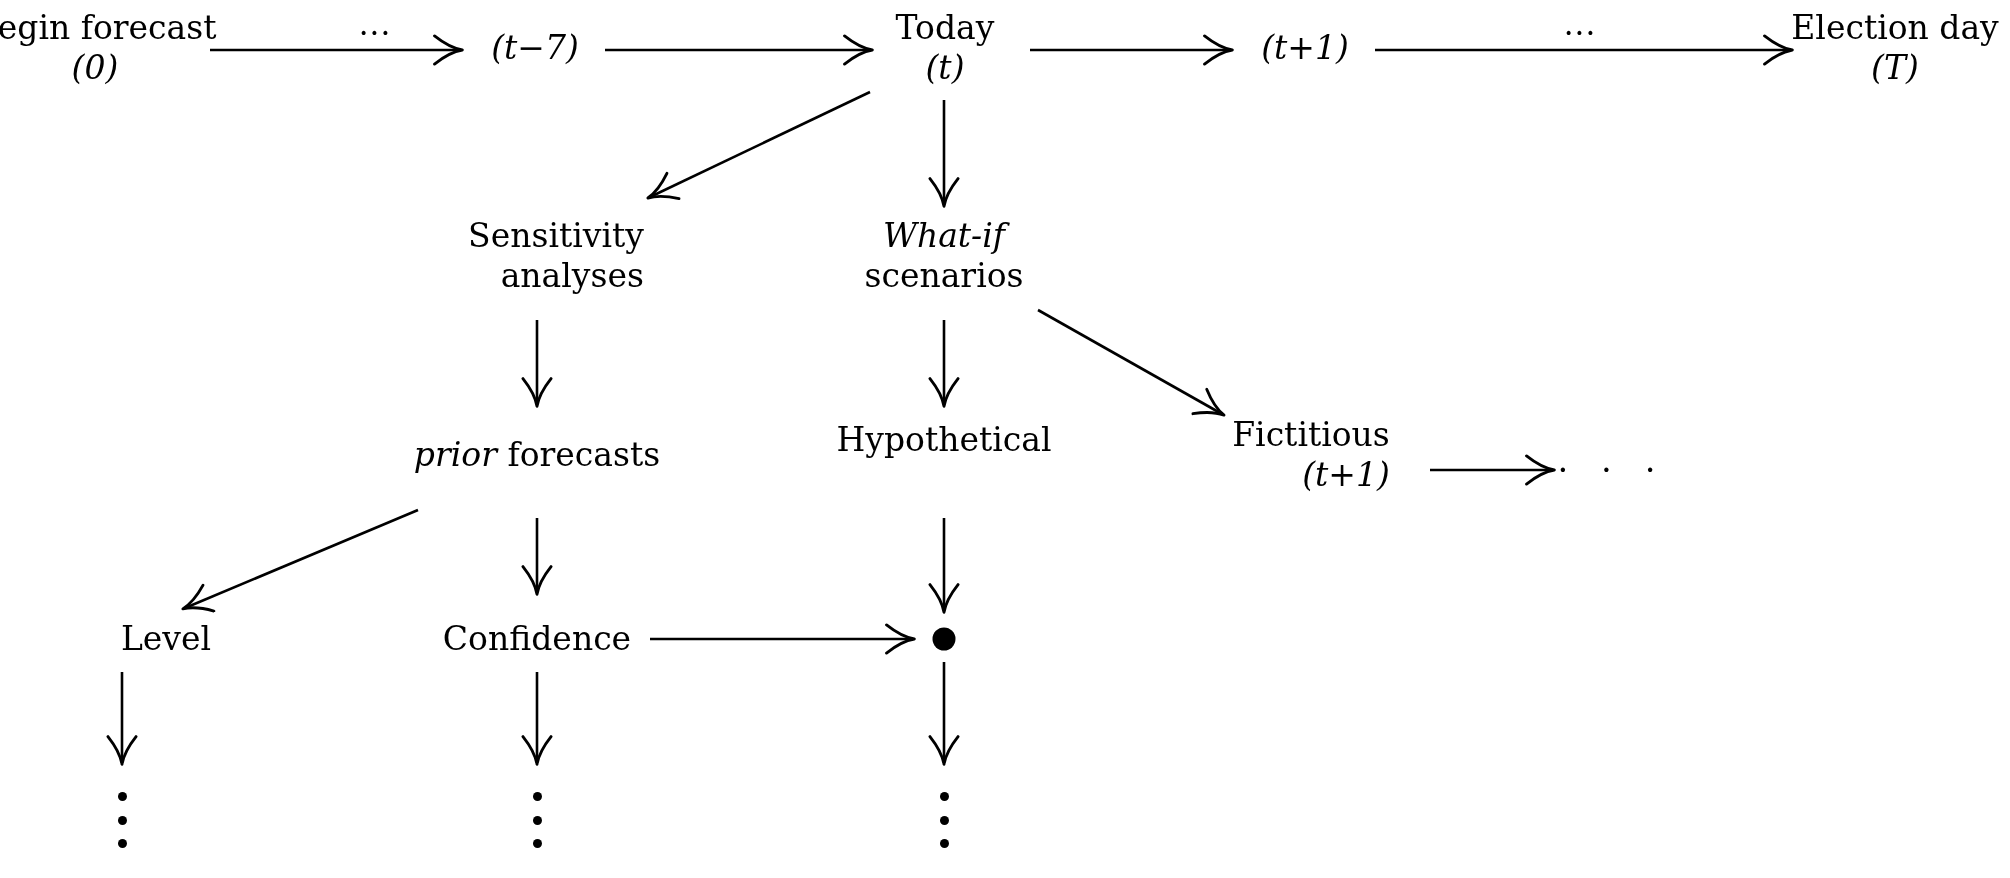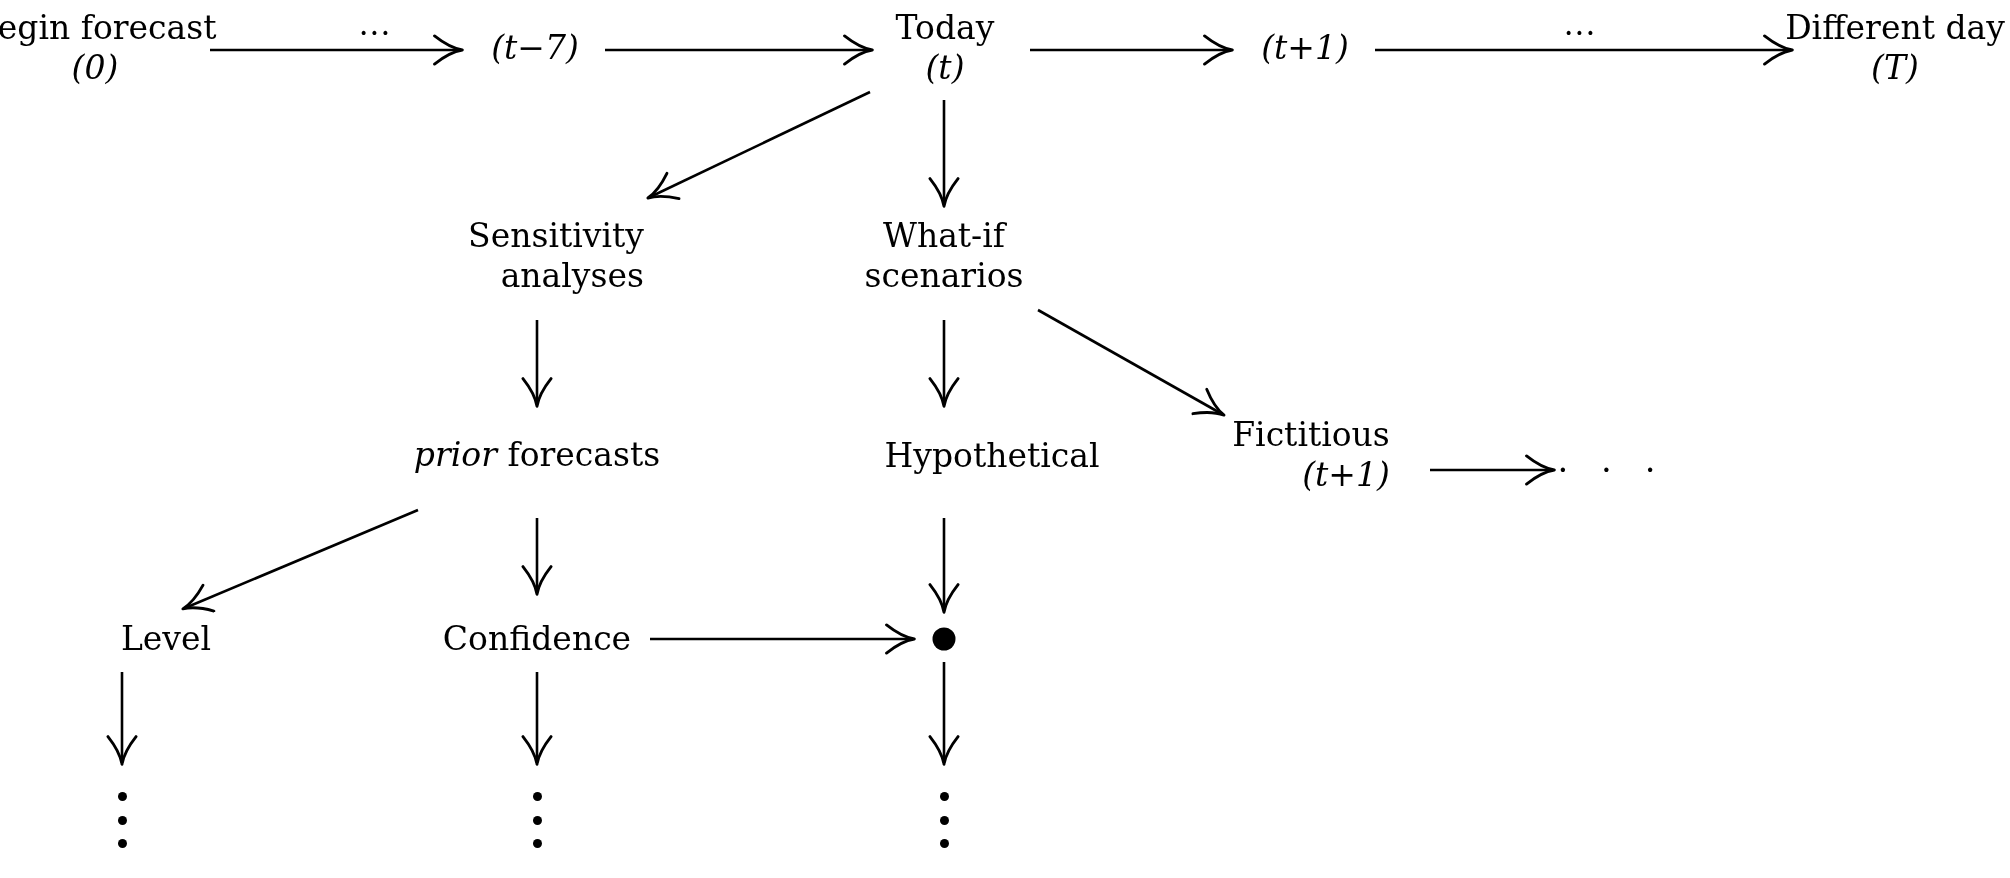--- a/index.html
+++ b/index.html
@@ -25,21 +25,21 @@
   .node {
     position: absolute;
     transform: translate(-50%, -50%);
     text-align: center;
     line-height: 1.20;
     font-size: 33px;
     white-space: nowrap;
     color: #000;
   }
   .node .ln { display: block; }
-  .it { }
+  .it { font-style: italic; }
   .math { font-style: italic; font-family: "DejaVu Serif", "Liberation Serif", serif; }
   .edge-label {
     position: absolute;
     transform: translate(-50%, -50%);
     font-size: 31px;
     letter-spacing: 1px;
     color: #000;
     white-space: nowrap;
   }
   .hdots {
@@ -120,39 +120,39 @@
   <div class="node" style="left:945px; top:48px;">
     <span class="ln">Today</span>
     <span class="ln math">(t)</span>
   </div>
 
   <div class="node" style="left:1305px; top:48px;">
     <span class="ln math">(t+1)</span>
   </div>
 
   <div class="node" style="left:1895px; top:48px;">
-    <span class="ln">Different day</span>
+    <span class="ln">Election day</span>
     <span class="ln math">(T)</span>
   </div>
 
   <div class="node" style="left:556px; top:256px;text-align:right;">
     <span class="ln">Sensitivity</span>
     <span class="ln">analyses</span>
   </div>
 
   <div class="node" style="left:944px; top:256px;">
     <span class="ln it">What-if</span>
     <span class="ln">scenarios</span>
   </div>
 
   <div class="node" style="left:537px; top:455px;">
     <span class="ln"><i class="it">prior</i> forecasts</span>
   </div>
 
-  <div class="node" style="left:944px; top:456px;margin-left:48px;">
+  <div class="node" style="left:944px; top:440px;">
     <span class="ln">Hypothetical</span>
   </div>
 
   <div class="node" style="left:1311px; top:455px;text-align:right;">
     <span class="ln">Fictitious</span>
     <span class="ln math">(t+1)</span>
   </div>
 
   <div class="node" style="left:122px; top:639px;margin-left:44px;">
     <span class="ln">Level</span>

